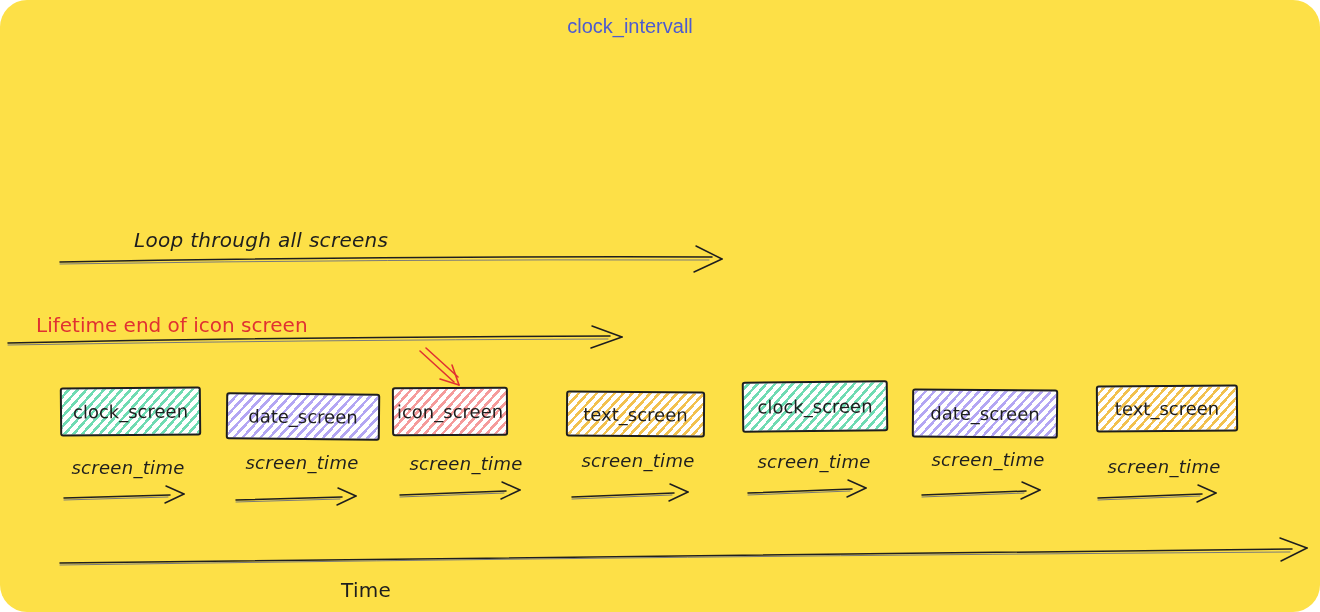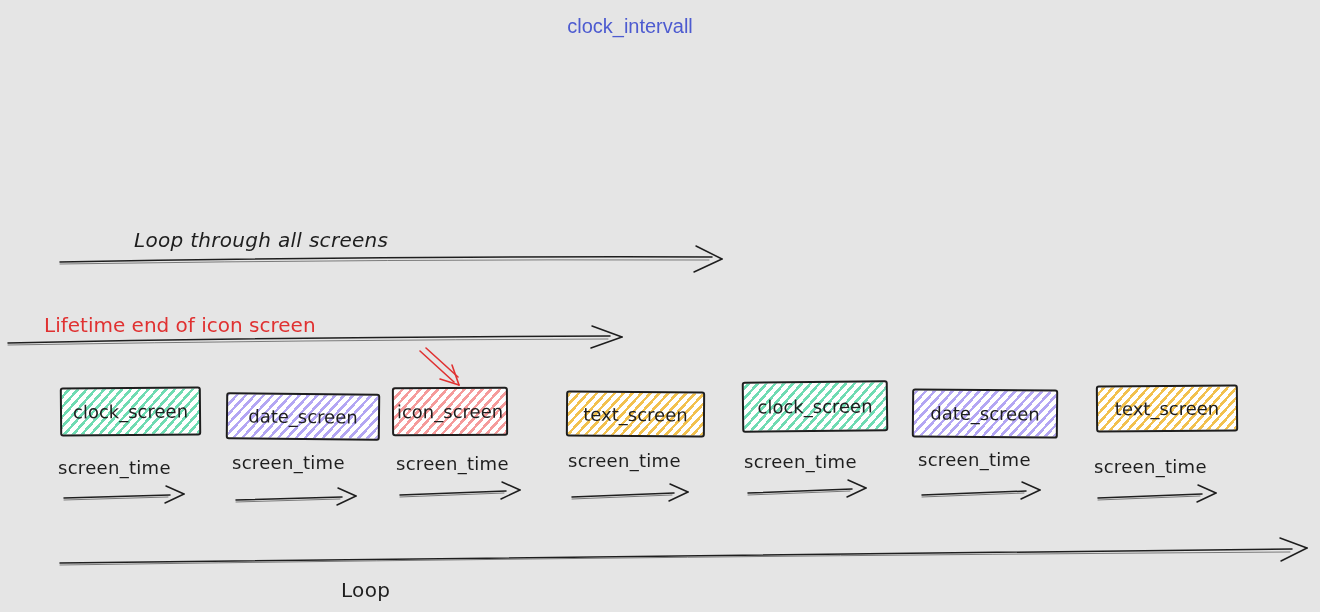--- a/index.html
+++ b/index.html
@@ -1,18 +1,18 @@
 <!DOCTYPE html>
 <html><head>
 <meta charset="utf-8">
 <style>
   html,body{margin:0;padding:0;background:#fff;}
   #canvas{
-    position:relative;width:1320px;height:612px;background:#e5e5e5;
-    font-family:"DejaVu Sans",sans-serif;overflow:hidden;
+    position:relative;width:1320px;height:612px;background:#fde047;
+    font-family:"DejaVu Sans",sans-serif;overflow:hidden;border-radius:27px;
   }
   #arrows{position:absolute;left:0;top:0;pointer-events:none;}
   .hand{color:#1e1e1e;letter-spacing:0.3px;}
   .title{
     position:absolute;left:480px;top:15px;width:300px;text-align:center;
     font-size:20px;font-family:"Liberation Sans","DejaVu Sans",sans-serif;
   }
   .loop-label{position:absolute;left:134px;top:228px;font-size:20px;white-space:nowrap;font-style:italic;}
   .lifetime-label{position:absolute;left:36px;top:313px;font-size:20px;white-space:nowrap;}
   .screen-box{
@@ -23,21 +23,21 @@
     background-image:repeating-linear-gradient(-48deg,var(--hatch,#ccc) 0 2.6px,rgba(255,255,255,0) 2.6px 6.6px);
     background-color:#fff;
   }
   .box-0{left:60px;top:387px;width:141px;height:49px;transform:rotate(-0.5deg);}
   .box-1{left:226px;top:393px;width:154px;height:47px;transform:rotate(0.6deg);}
   .box-2{left:392px;top:387px;width:116px;height:49px;transform:rotate(-0.3deg);}
   .box-3{left:566px;top:391px;width:139px;height:46px;transform:rotate(0.4deg);}
   .box-4{left:742px;top:381px;width:146px;height:51px;transform:rotate(-0.6deg);}
   .box-5{left:912px;top:389px;width:146px;height:49px;transform:rotate(0.5deg);}
   .box-6{left:1096px;top:385px;width:142px;height:47px;transform:rotate(-0.4deg);}
-  .st-label{position:absolute;width:140px;text-align:left;font-size:18px;white-space:nowrap;}
+  .st-label{position:absolute;width:140px;text-align:center;font-size:18px;white-space:nowrap;font-style:italic;}
   .st-0{left:58px;top:457px;}
   .st-1{left:232px;top:452px;}
   .st-2{left:396px;top:453px;}
   .st-3{left:568px;top:450px;}
   .st-4{left:744px;top:451px;}
   .st-5{left:918px;top:449px;}
   .st-6{left:1094px;top:456px;}
   .time-label{position:absolute;left:341px;top:578px;font-size:20px;}
 </style>
 </head>
@@ -118,21 +118,21 @@
       <path d="M60,565 Q700,556 1290,552" stroke="#7a7a7a" stroke-width="1"></path>
       <path d="M1307,548 L1280,538"></path>
       <path d="M1307,548 L1281,561"></path>
     </g>
   </svg>
 
   <div class="title" style="color: rgb(77, 91, 208);">clock_intervall</div>
 
   <div class="loop-label hand">Loop through all screens</div>
 
-  <div class="lifetime-label" style="color: rgb(224, 49, 49); margin-left: 8px;">Lifetime end of icon screen</div>
+  <div class="lifetime-label" style="color: rgb(224, 49, 49);">Lifetime end of icon screen</div>
 
   <div class="screen-box box-0" style="--hatch: #6fdbb2;">
     <span>clock_screen</span>
   </div>
   <div class="screen-box box-1" style="--hatch: #b3a6f3;">
     <span>date_screen</span>
   </div>
   <div class="screen-box box-2" style="--hatch: #f59b9b;">
     <span>icon_screen</span>
   </div>
@@ -150,15 +150,15 @@
   </div>
 
   <div class="st-label hand st-0">screen_time</div>
   <div class="st-label hand st-1">screen_time</div>
   <div class="st-label hand st-2">screen_time</div>
   <div class="st-label hand st-3">screen_time</div>
   <div class="st-label hand st-4">screen_time</div>
   <div class="st-label hand st-5">screen_time</div>
   <div class="st-label hand st-6">screen_time</div>
 
-  <div class="time-label hand">Loop</div>
+  <div class="time-label hand">Time</div>
 
 </div>
 
 </body></html>

